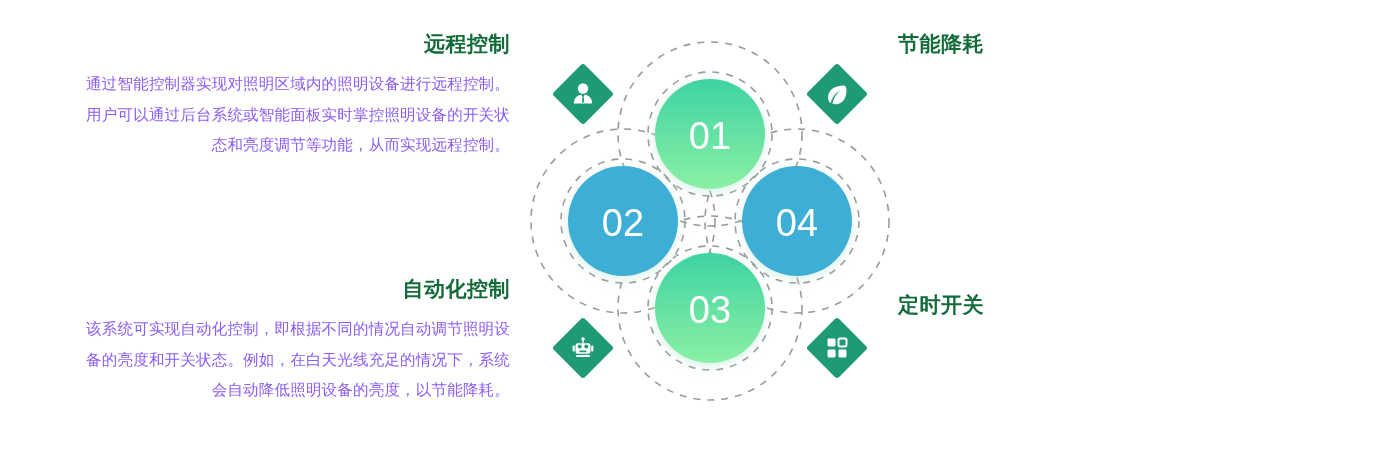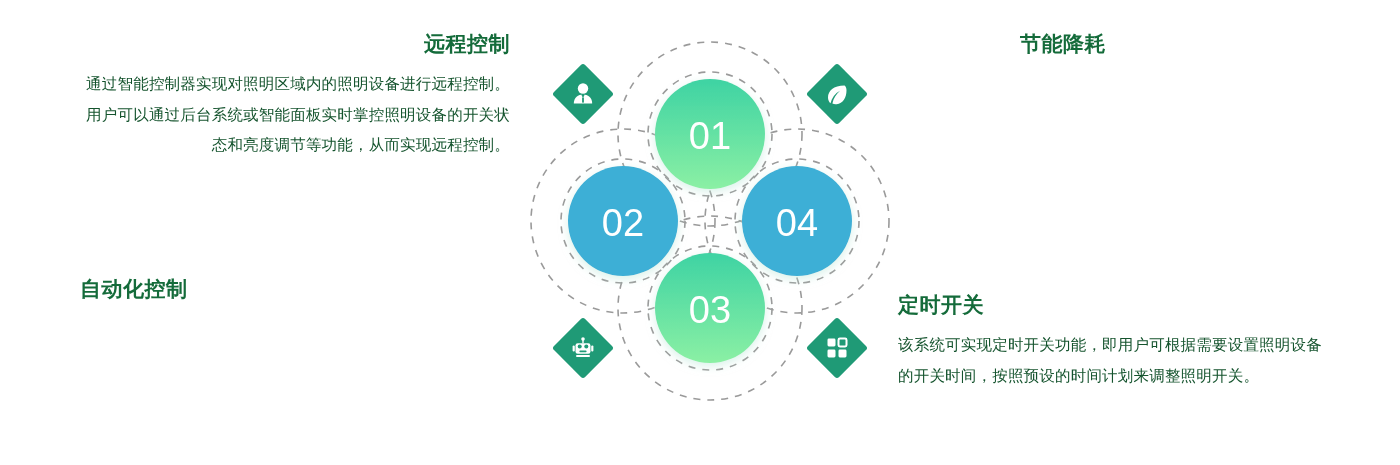--- a/index.html
+++ b/index.html
@@ -29,29 +29,29 @@
   .text-block .heading {
     font-size: 21px;
     font-weight: bold;
     color: #146b3a;
     line-height: 1.3;
     margin: 0 0 12px 0;
     letter-spacing: 0.5px;
   }
   .text-block .body {
     font-size: 15.5px;
-    color: #14532d;
+    color: #8b5cf6;
     line-height: 1.95;
     margin: 0;
     letter-spacing: 0.2px;
   }
 
   .block-tl { left: 80px;  top: 30px;  text-align: right; }
-  .block-bl { left: 80px;  top: 275px; }
-  .block-tr { left: 848px; top: 30px;  text-align: center; }
+  .block-bl { left: 80px;  top: 275px; text-align: right; }
+  .block-tr { left: 898px; top: 30px;  text-align: left; }
   .block-br { left: 898px; top: 291px; text-align: left; }
 
   
   .diagram {
     position: absolute;
     left: 510px;
     top: 21px;
     width: 400px;
     height: 400px;
   }
@@ -75,29 +75,29 @@
 
 <div class="infographic">
 
   <div class="text-block block-tl">
     <h3 class="heading">远程控制</h3>
     <p class="body">通过智能控制器实现对照明区域内的照明设备进行远程控制。用户可以通过后台系统或智能面板实时掌控照明设备的开关状态和亮度调节等功能，从而实现远程控制。</p>
   </div>
 
   <div class="text-block block-bl">
     <h3 class="heading">自动化控制</h3>
+    <p class="body">该系统可实现自动化控制，即根据不同的情况自动调节照明设备的亮度和开关状态。例如，在白天光线充足的情况下，系统会自动降低照明设备的亮度，以节能降耗。</p>
   </div>
 
   <div class="text-block block-tr">
     <h3 class="heading">节能降耗</h3>
   </div>
 
   <div class="text-block block-br">
     <h3 class="heading">定时开关</h3>
-    <p class="body">该系统可实现定时开关功能，即用户可根据需要设置照明设备的开关时间，按照预设的时间计划来调整照明开关。</p>
   </div>
 
   <div class="diagram">
     <svg viewBox="0 0 400 400" xmlns="http://www.w3.org/2000/svg">
       <defs>
         <linearGradient id="greenGrad" x1="0" y1="0" x2="0" y2="1">
           <stop offset="0%" stop-color="#3ed3a3"></stop>
           <stop offset="100%" stop-color="#8bf0a4"></stop>
         </linearGradient>
         <linearGradient id="greenGrad3" x1="0" y1="0" x2="0" y2="1">

